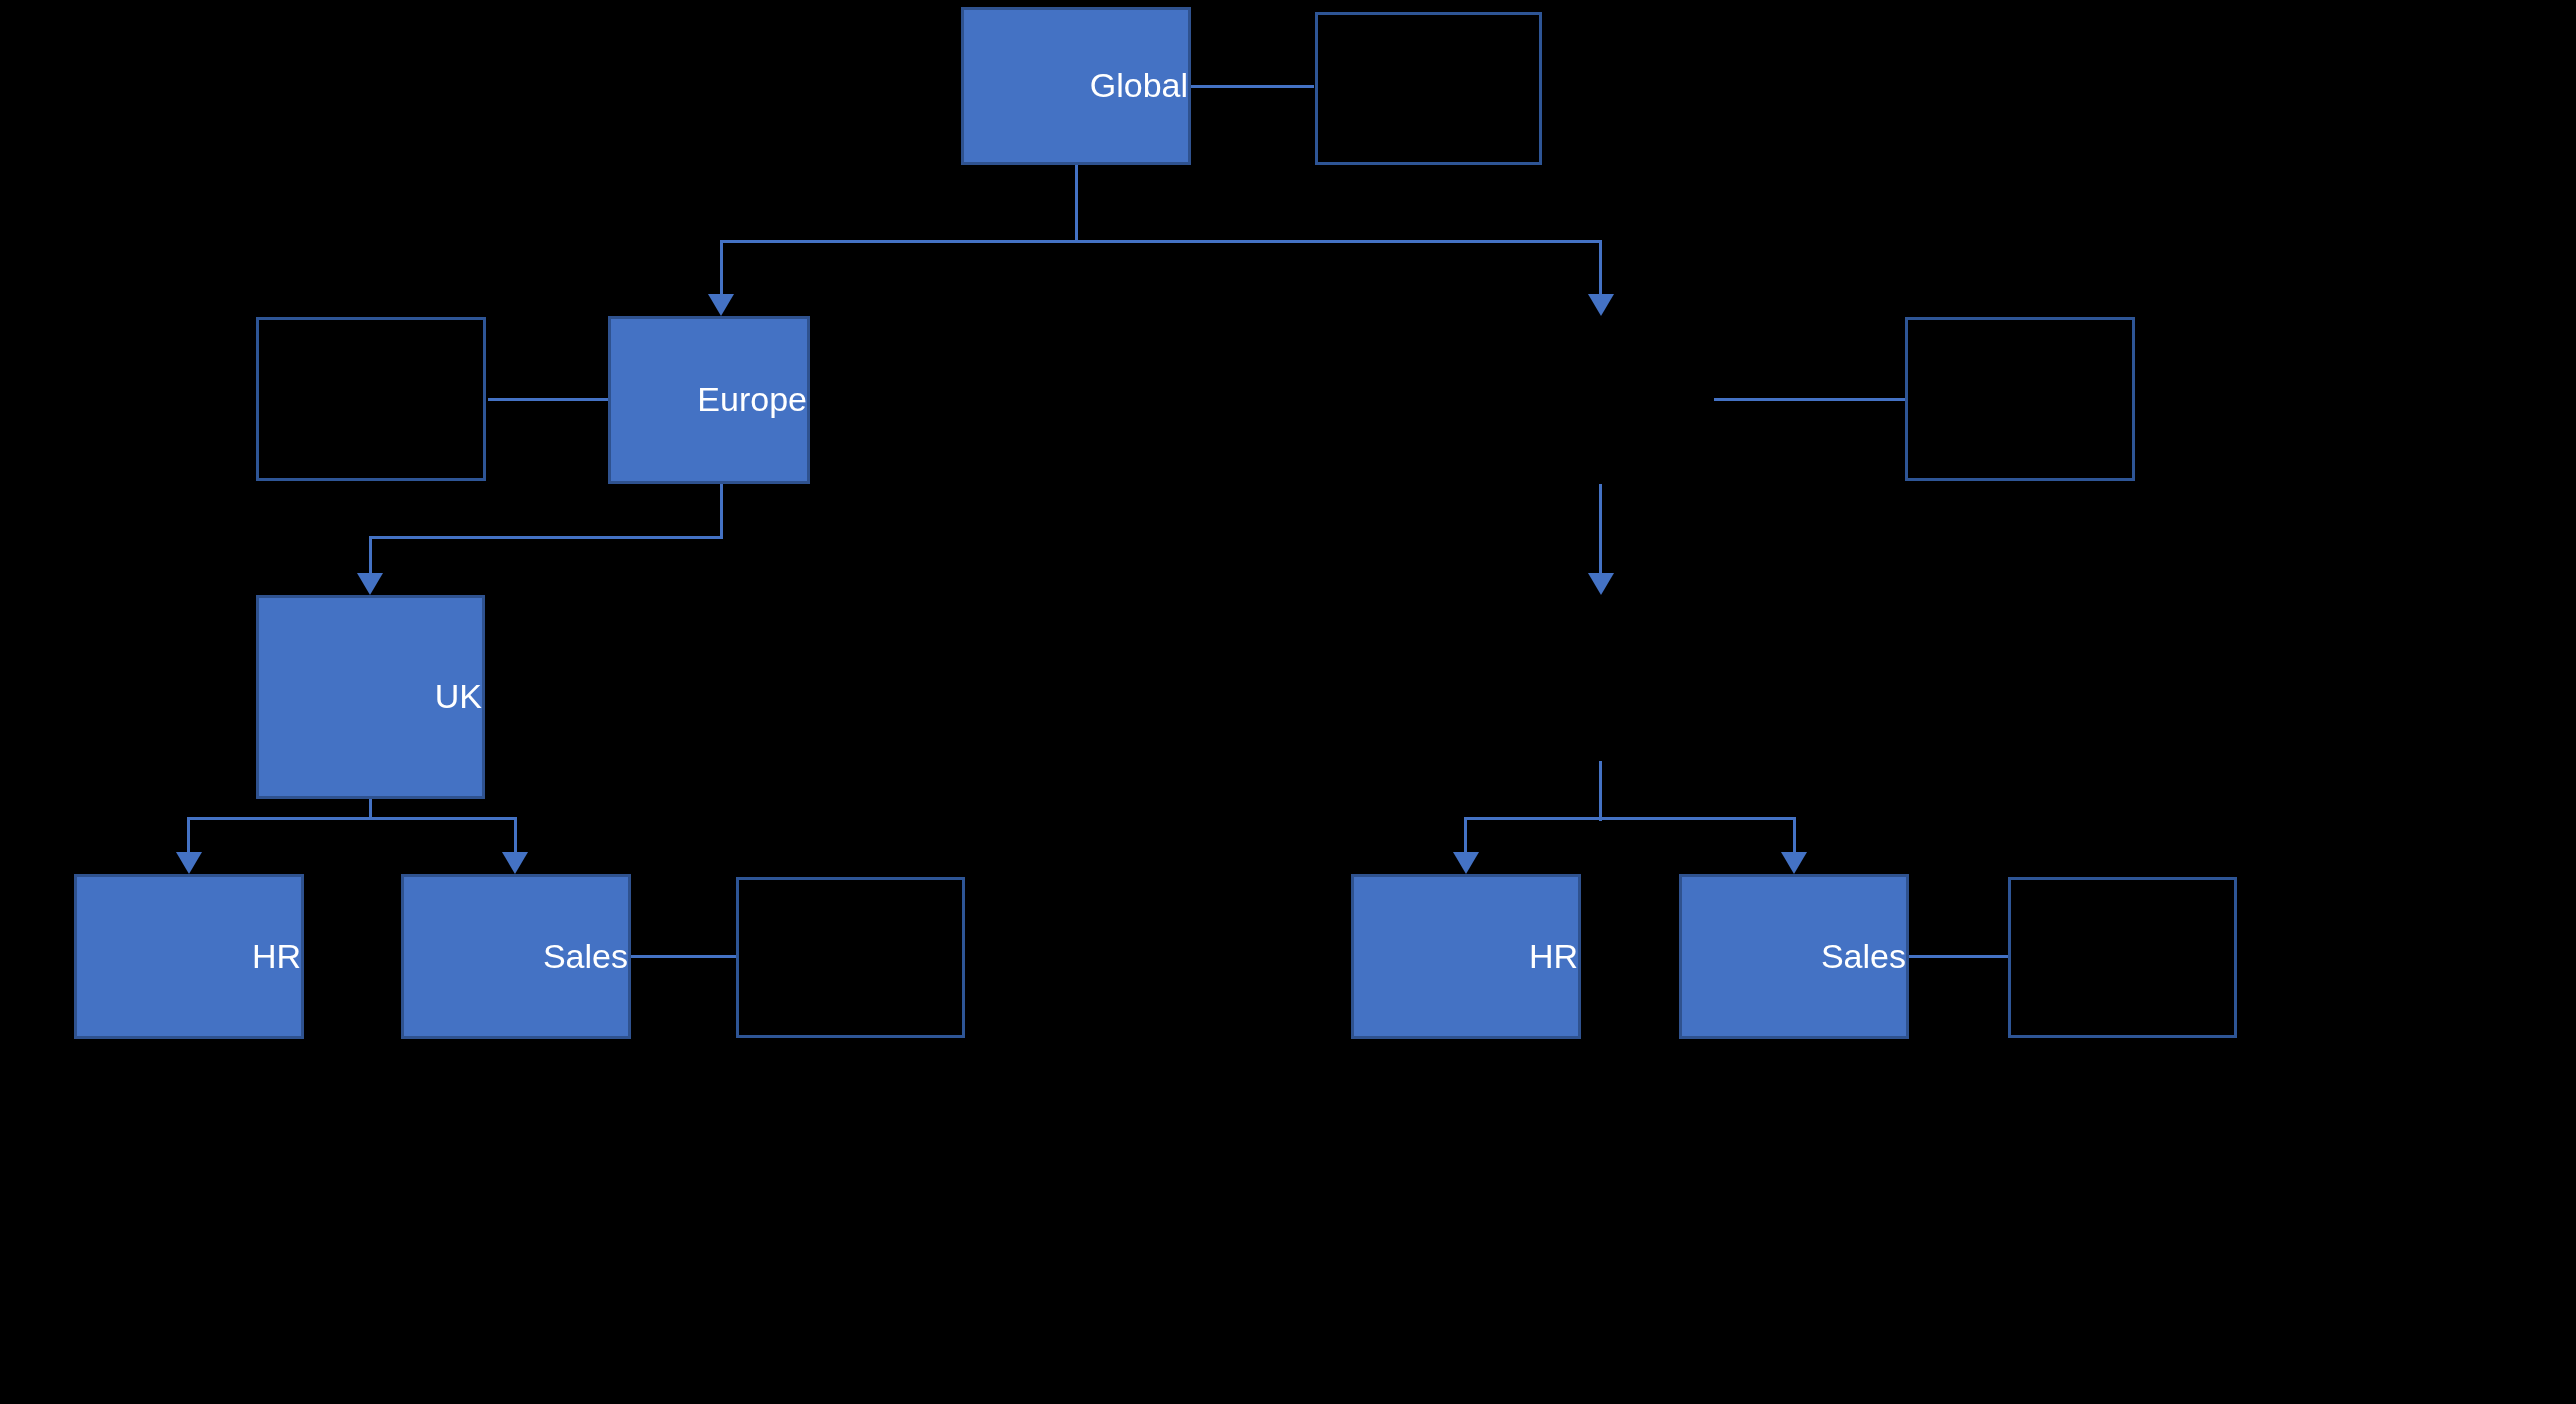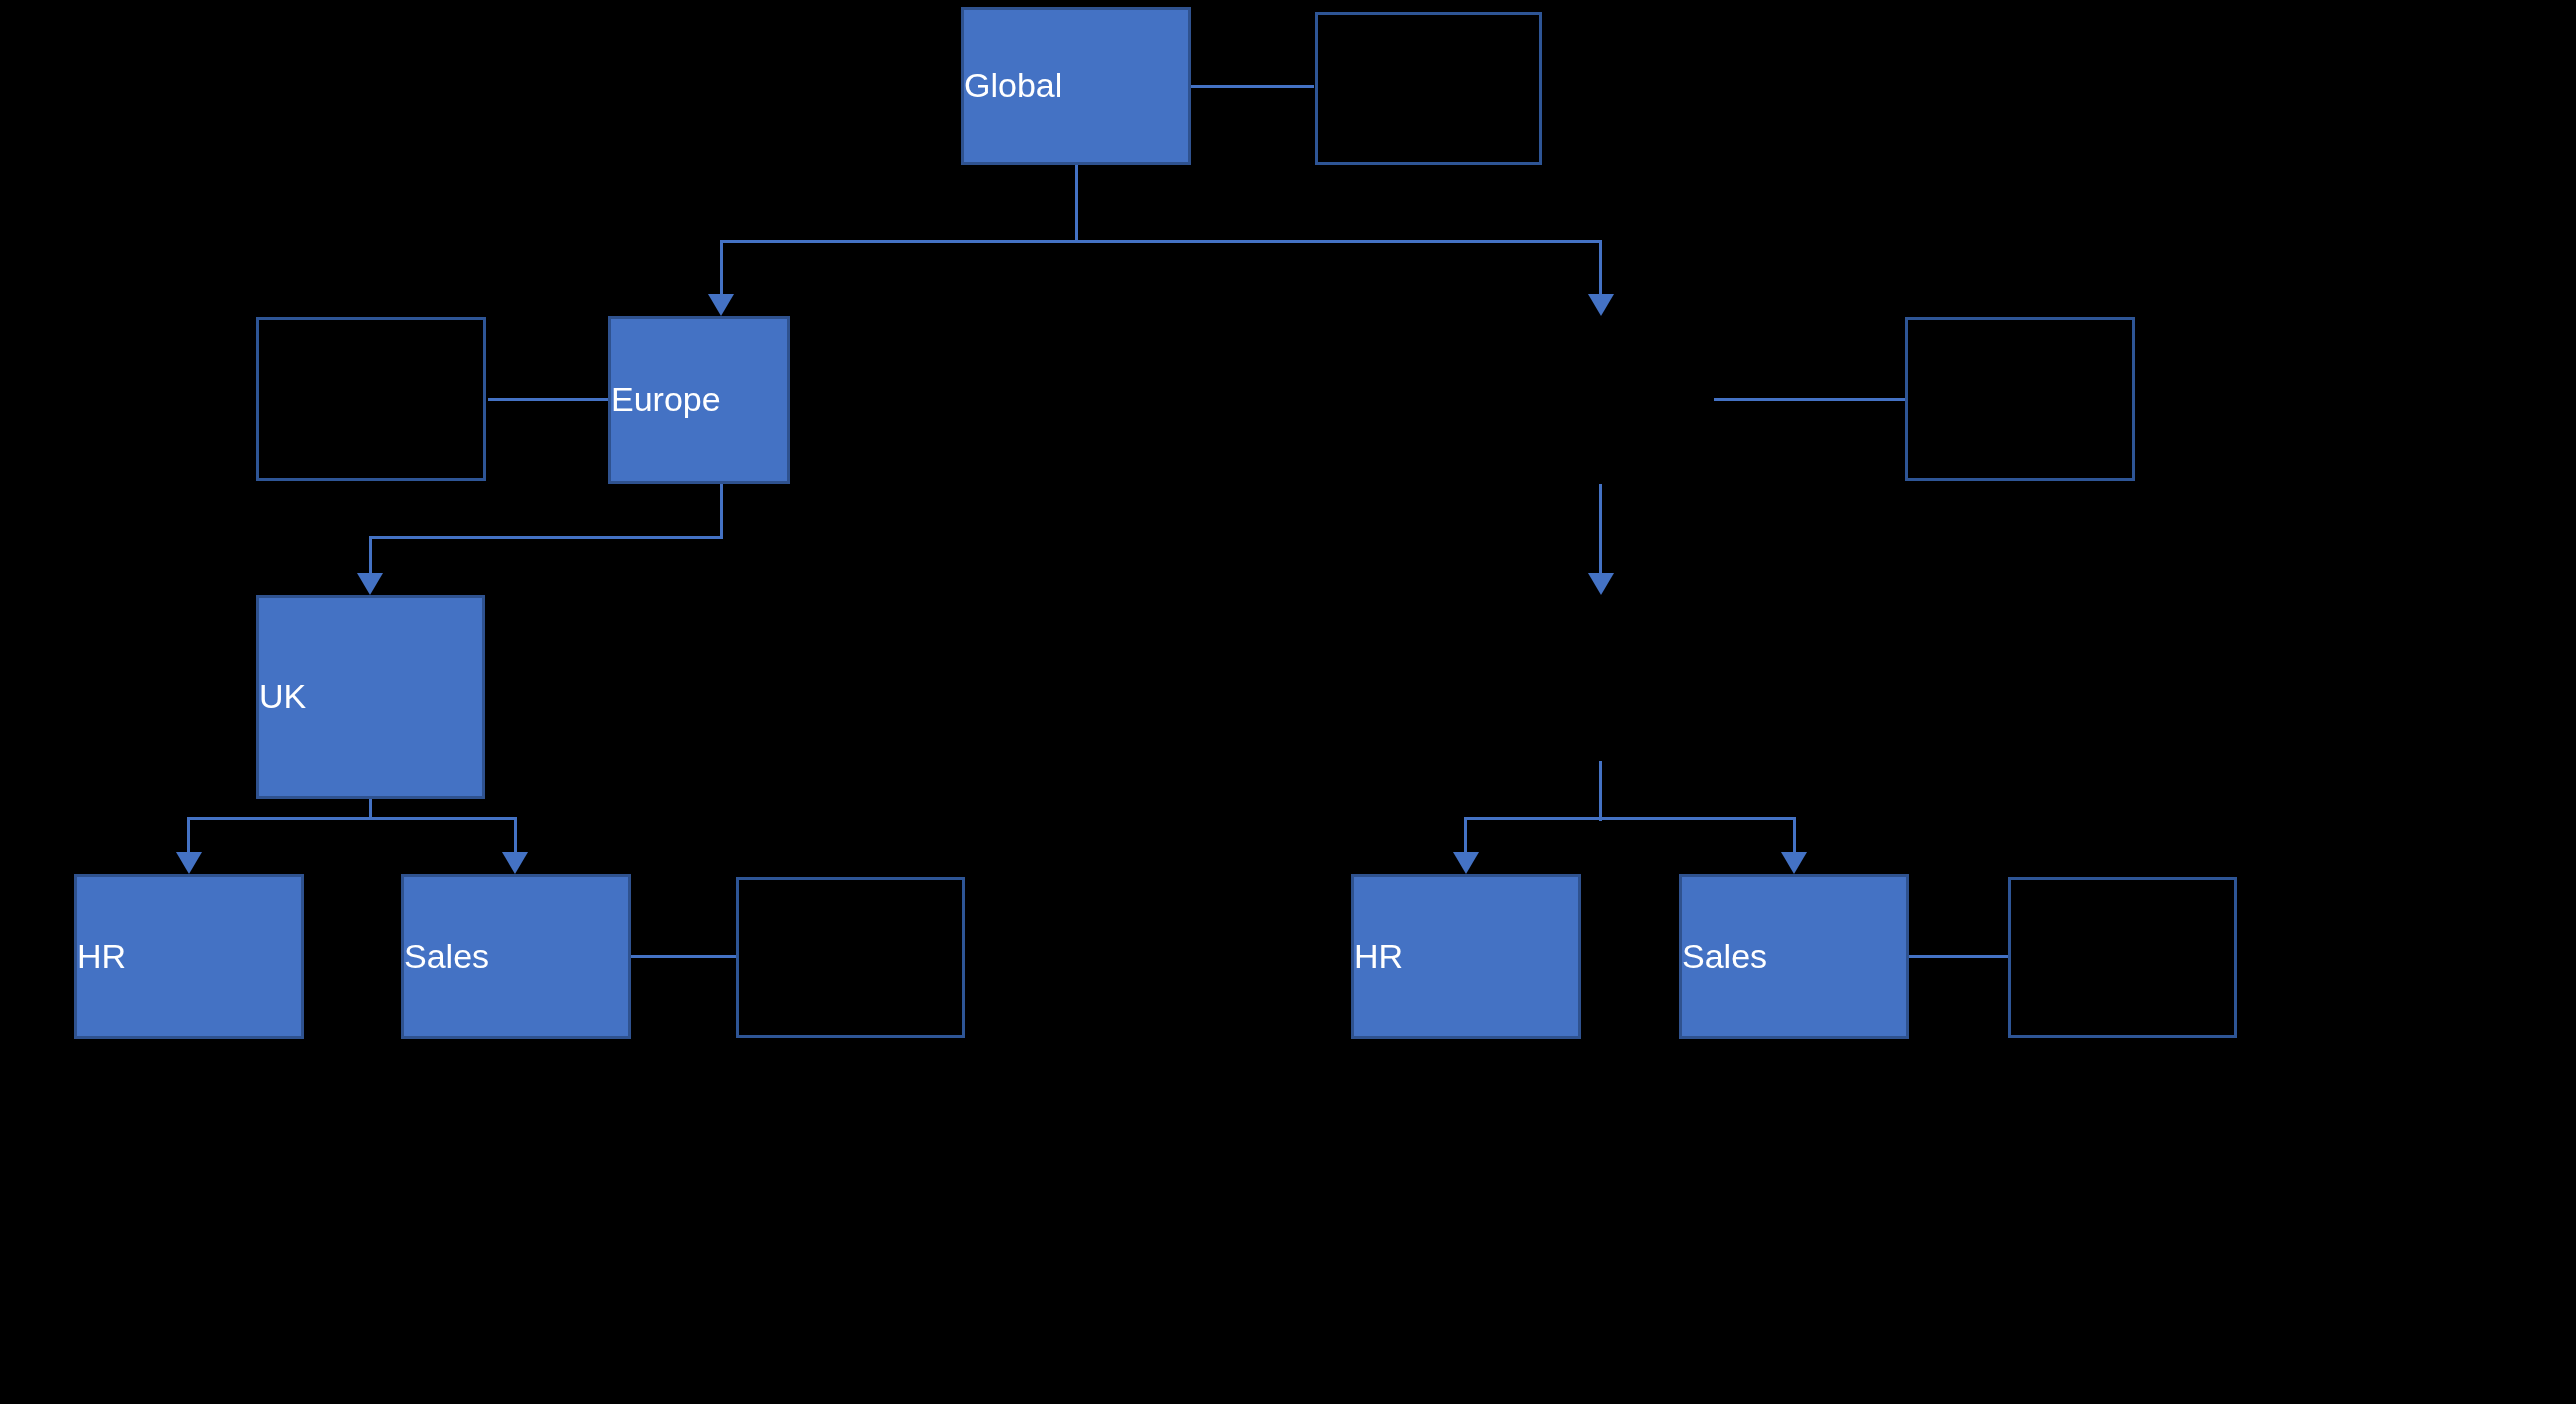--- a/index.html
+++ b/index.html
@@ -15,21 +15,21 @@
     font-family: "Liberation Sans", sans-serif;
     overflow: hidden;
   }
   .node {
     position: absolute;
     box-sizing: border-box;
     background: #4472C4;
     border: 3.7px solid #2F528F;
     display: flex;
     align-items: center;
-    justify-content: flex-start;
+    justify-content: flex-end;
   }
   .node-label {
     color: #FFFFFF;
     font-size: 34px;
     line-height: 1.35;
     text-align: center;
     white-space: pre-line;
   }
   .ghost {
     position: absolute;
@@ -94,21 +94,21 @@
   <div class="v-line" style="left:1793px; top:817px; height:35px;"></div>
   <div class="arrow-down" style="left:1781px; top:852px;"></div>
 
   <div class="h-line" style="left:631px; top:955px; width:105px;"></div>
   <div class="h-line" style="left:1909px; top:955px; width:99px;"></div>
 
   <div class="node" style="left:961px; top:7.4px; width:230px; height:158px;">
     <span class="node-label">Global</span>
   </div>
 
-  <div class="node" style="left:608px; top:316px; width:182px; height:168px;">
+  <div class="node" style="left:608px; top:316px; width:202px; height:168px;">
     <span class="node-label">Europe</span>
   </div>
 
 
   <div class="node" style="left:256px; top:595px; width:229px; height:204px;">
     <span class="node-label">UK</span>
   </div>
 
 
   <div class="node" style="left:74px; top:874px; width:230px; height:165px;">

